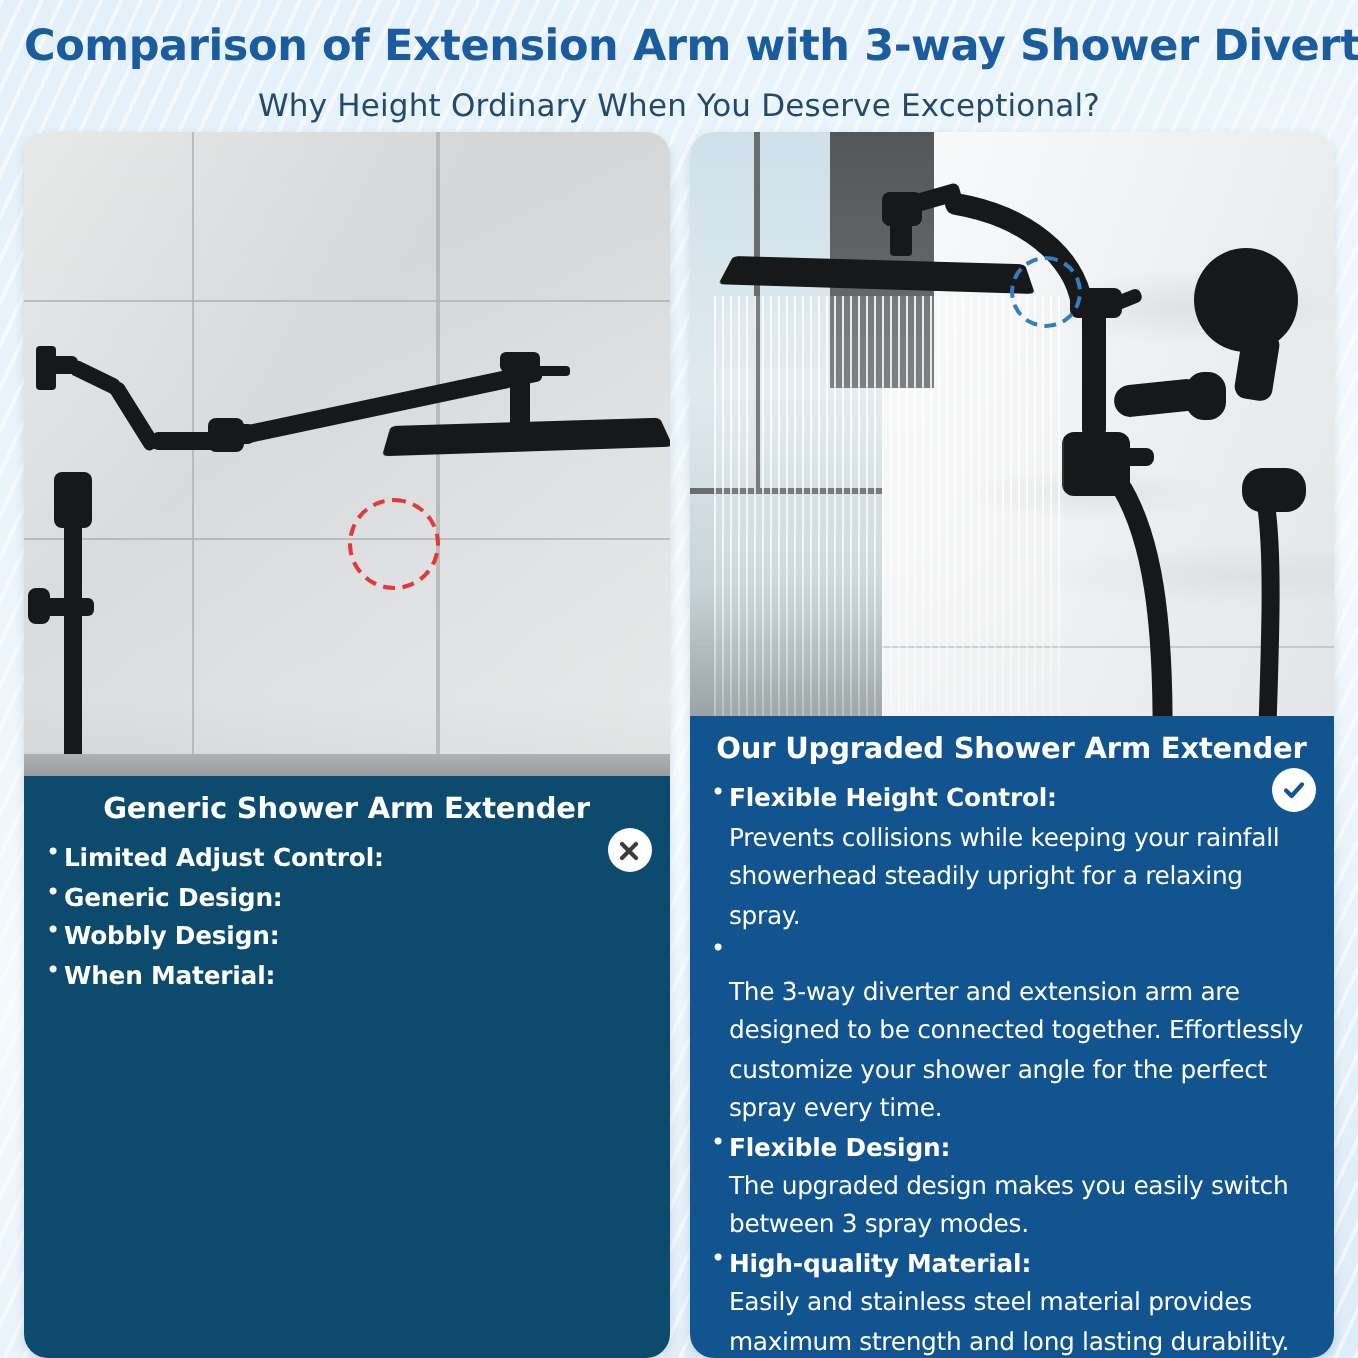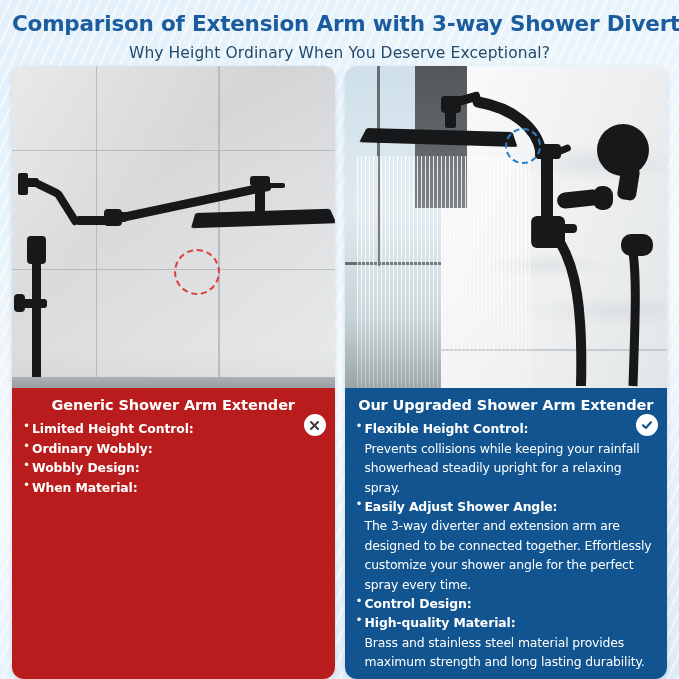--- a/index.html
+++ b/index.html
@@ -73,21 +73,21 @@
   .rain {
     position: absolute; left: 4%; top: 28%; width: 54%; height: 72%;
     background: repeating-linear-gradient(90deg,
       rgba(255,255,255,0.88) 0px, rgba(255,255,255,0.88) 1px,
       rgba(255,255,255,0.12) 1px, rgba(255,255,255,0.12) 4px);
     -webkit-mask-image: linear-gradient(180deg, rgba(0,0,0,1) 0%, rgba(0,0,0,0.85) 60%, rgba(0,0,0,0.35) 100%);
             mask-image: linear-gradient(180deg, rgba(0,0,0,1) 0%, rgba(0,0,0,0.85) 60%, rgba(0,0,0,0.35) 100%);
   }
   
   .body { flex: 1; padding: 9px 11px 0 11px; position: relative; color: #ffffff; }
-  .body.bad  { background: #b91c1c; }
+  .body.bad  { background: #0c4a6e; }
   .body.good { background: #11548f; }
   .panel-title {
     text-align: center; font-size: 14.5px; font-weight: bold; color: #ffffff;
     letter-spacing: -0.1px; margin-bottom: 4px; line-height: 1.2;
   }
   .badge {
     position: absolute; right: 9px; top: 26px; width: 22px; height: 22px;
     border-radius: 50%; background: #ffffff;
     display: flex; align-items: center; justify-content: center;
   }
@@ -148,27 +148,27 @@
       <div class="panel-title">Generic Shower Arm Extender</div>
       <div class="badge">
         <svg width="13" height="13" viewBox="0 0 13 13" aria-hidden="true">
           <path d="M3 3 L10 10 M10 3 L3 10" stroke="#3c3d3f" stroke-width="2.1" stroke-linecap="round" fill="none"></path>
         </svg>
       </div>
       <ul class="feat-list">
         <li class="feat">
           <span class="dot">•</span>
           <span class="feat-body">
-            <span class="feat-head">Limited Height Control:</span><br>
-          </span>
-        </li>
-        <li class="feat">
-          <span class="dot">•</span>
-          <span class="feat-body">
-            <span class="feat-head">Ordinary Wobbly:</span><br>
+            <span class="feat-head">Limited Adjust Control:</span><br>
+          </span>
+        </li>
+        <li class="feat">
+          <span class="dot">•</span>
+          <span class="feat-body">
+            <span class="feat-head">Generic Design:</span><br>
           </span>
         </li>
         <li class="feat">
           <span class="dot">•</span>
           <span class="feat-body">
             <span class="feat-head">Wobbly Design:</span><br>
           </span>
         </li>
         <li class="feat">
           <span class="dot">•</span>
@@ -232,34 +232,35 @@
         <li class="feat">
           <span class="dot">•</span>
           <span class="feat-body">
             <span class="feat-head">Flexible Height Control:</span><br>
             <span class="feat-text">Prevents collisions while keeping your rainfall showerhead steadily upright for a relaxing spray.</span>
           </span>
         </li>
         <li class="feat">
           <span class="dot">•</span>
           <span class="feat-body">
-            <span class="feat-head">Easily Adjust Shower Angle:</span><br>
+            <br>
             <span class="feat-text">The 3-way diverter and extension arm are designed to be connected together. Effortlessly customize your shower angle for the perfect spray every time.</span>
           </span>
         </li>
         <li class="feat">
           <span class="dot">•</span>
           <span class="feat-body">
-            <span class="feat-head">Control Design:</span><br>
+            <span class="feat-head">Flexible Design:</span><br>
+            <span class="feat-text">The upgraded design makes you easily switch between 3 spray modes.</span>
           </span>
         </li>
         <li class="feat">
           <span class="dot">•</span>
           <span class="feat-body">
             <span class="feat-head">High-quality Material:</span><br>
-            <span class="feat-text">Brass and stainless steel material provides maximum strength and long lasting durability.</span>
+            <span class="feat-text">Easily and stainless steel material provides maximum strength and long lasting durability.</span>
           </span>
         </li>
       </ul>
     </div>
   </div>
 
 </div>
 
 </body></html>

